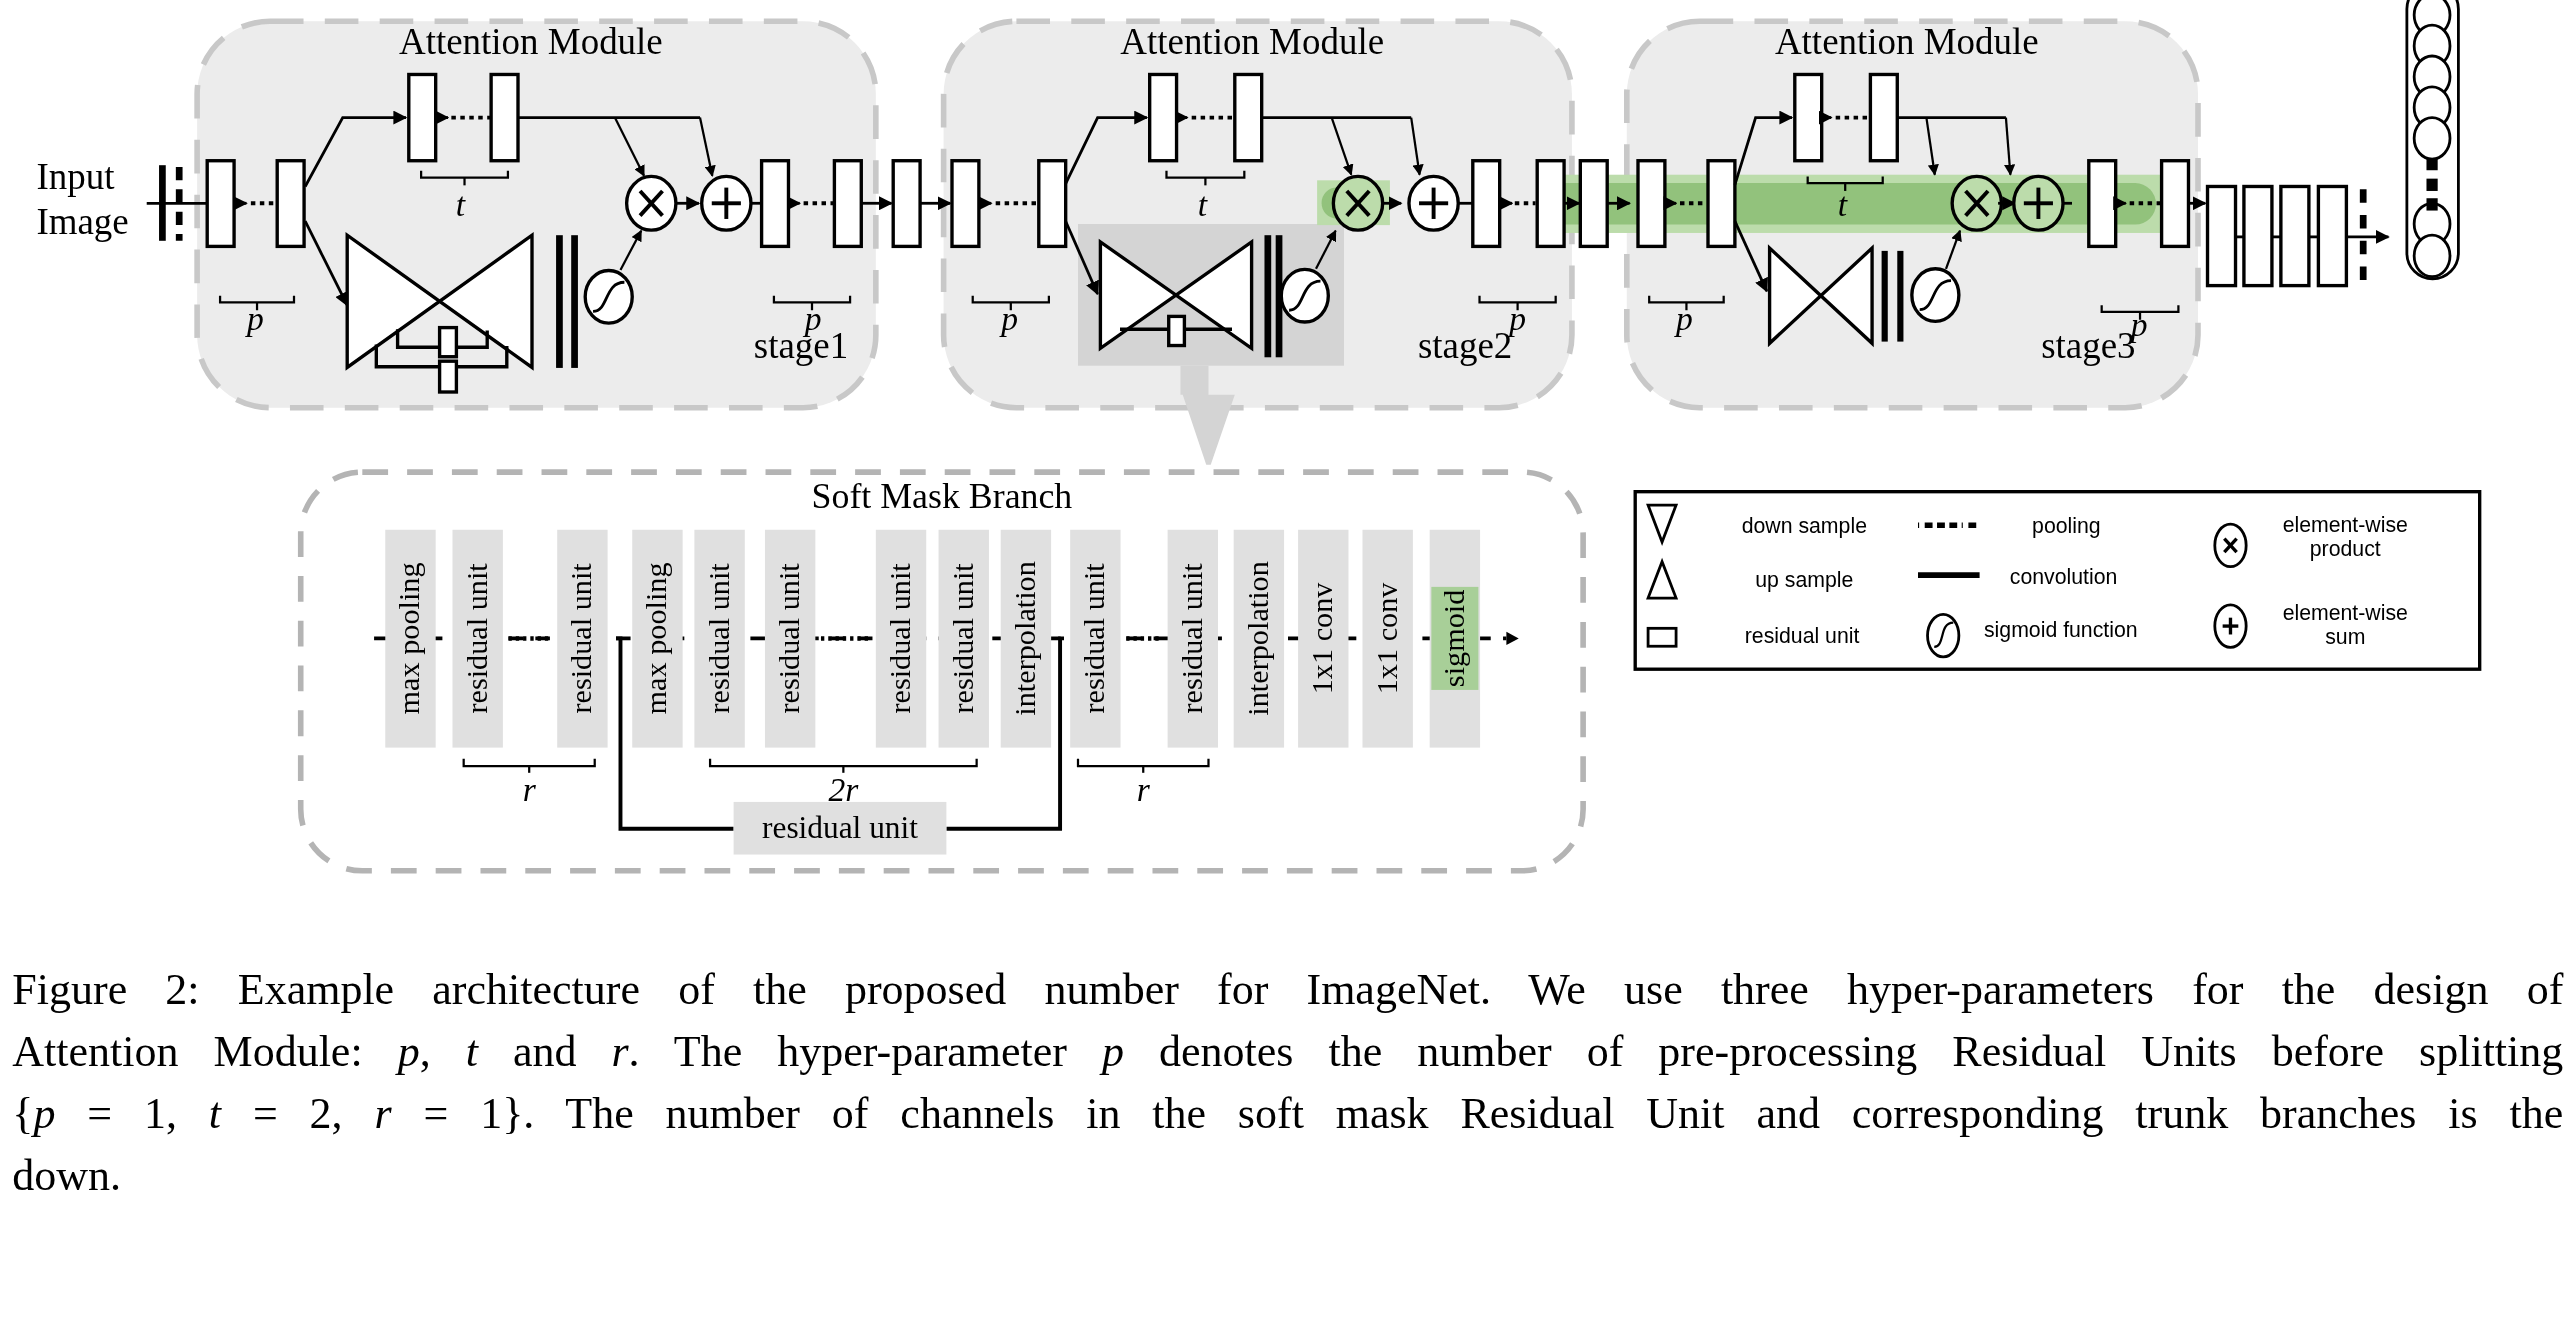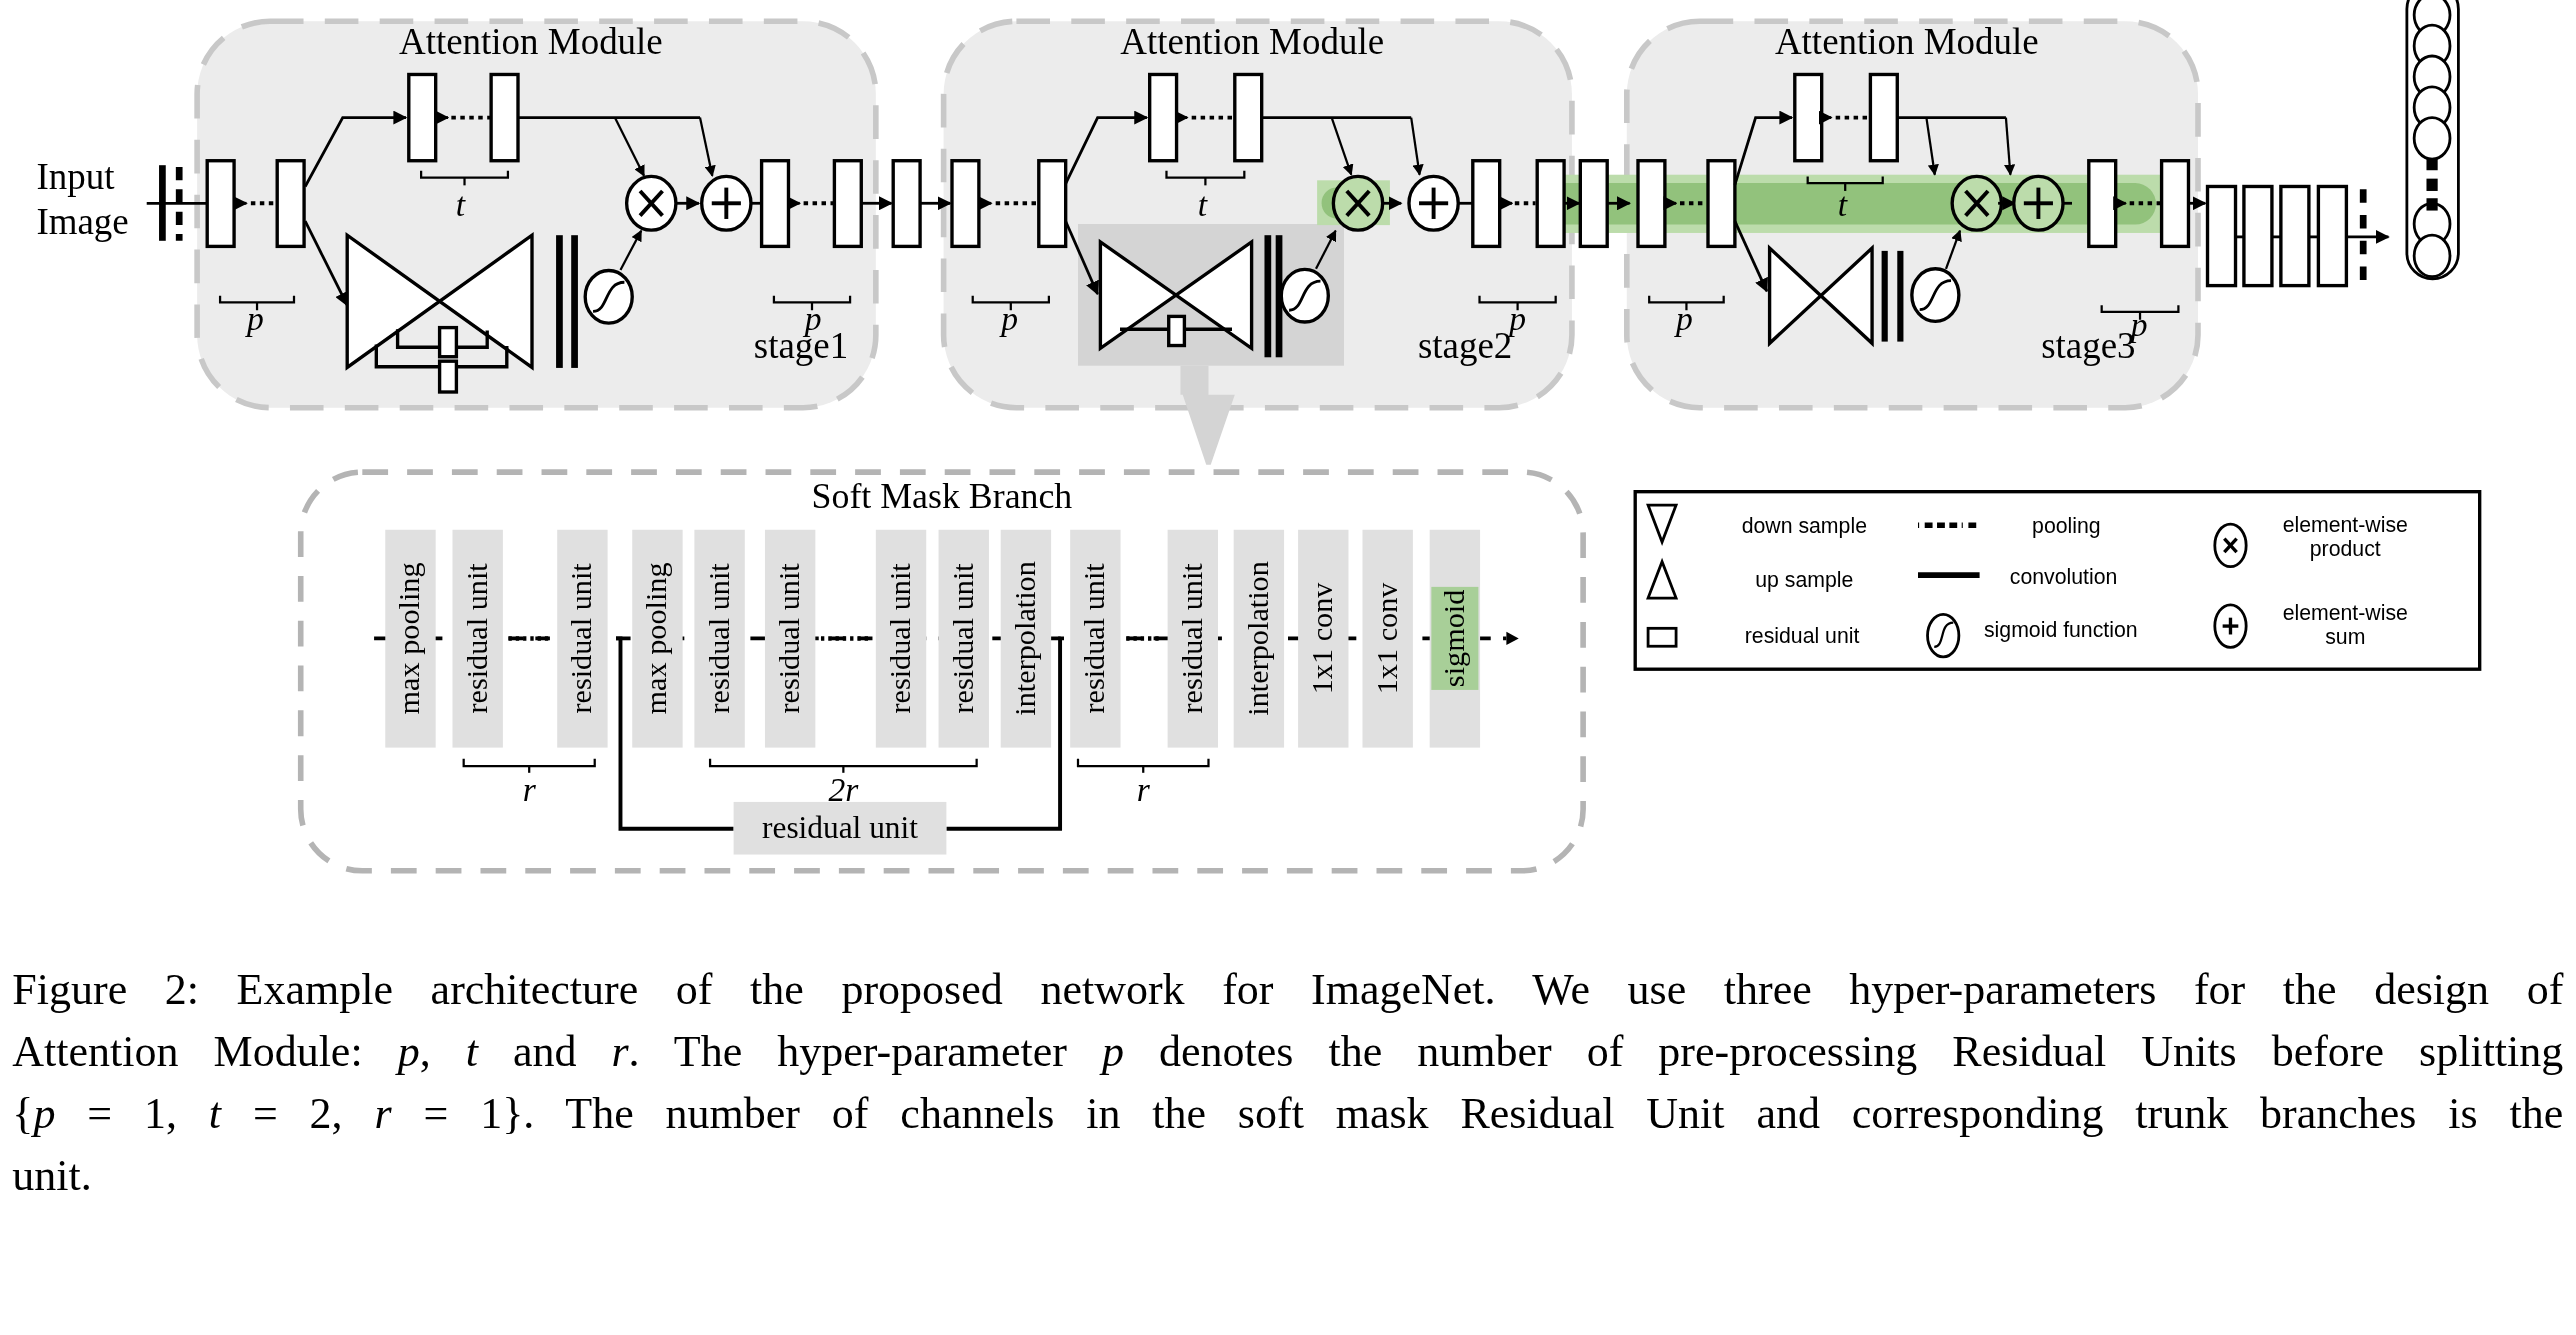--- a/index.html
+++ b/index.html
@@ -286,18 +286,18 @@
       <text x="4188" y="992" font-size="38" text-anchor="middle" class="legend-text">product</text>
       <ellipse cx="3983" cy="1118" rx="28" ry="38" fill="#fff" stroke="#000" stroke-width="5"></ellipse>
       <line x1="3969" y1="1118" x2="3997" y2="1118" stroke="#000" stroke-width="6"></line>
       <line x1="3983" y1="1103" x2="3983" y2="1133" stroke="#000" stroke-width="6"></line>
       <text x="4188" y="1108" font-size="38" text-anchor="middle" class="legend-text">element-wise</text>
       <text x="4188" y="1150" font-size="38" text-anchor="middle" class="legend-text">sum</text>
     </g>
 </svg>
 
 <div id="caption">
-    <span class="line">Figure 2: Example architecture of the proposed network for ImageNet. We use three hyper-parameters for the design of</span>
+    <span class="line">Figure 2: Example architecture of the proposed number for ImageNet. We use three hyper-parameters for the design of</span>
     <span class="line">Attention Module: <i>p</i>, <i>t</i> and <i>r</i>. The hyper-parameter <i>p</i> denotes the number of pre-processing Residual Units before splitting</span>
     <span class="line">{<i>p</i> = 1, <i>t</i> = 2, <i>r</i> = 1}. The number of channels in the soft mask Residual Unit and corresponding trunk branches is the</span>
-    <span class="line last">unit.</span>
+    <span class="line last">down.</span>
   </div>
 
 
 </body></html>

